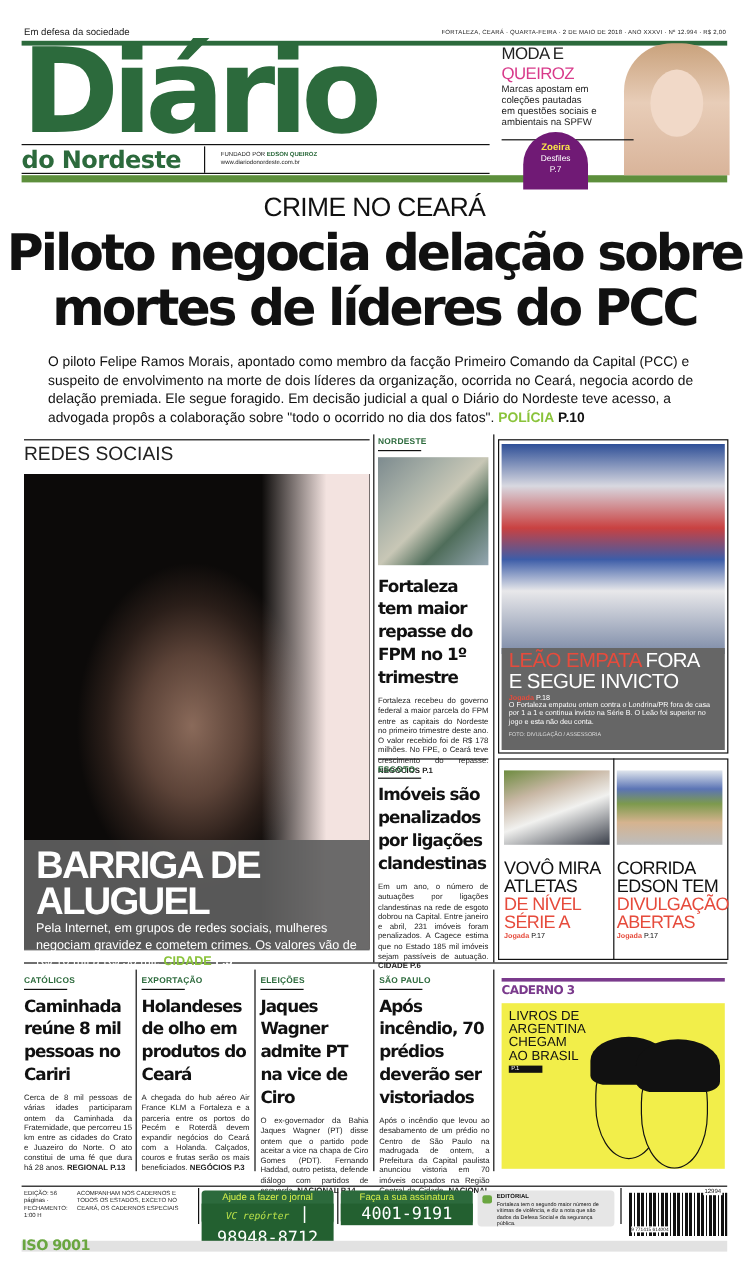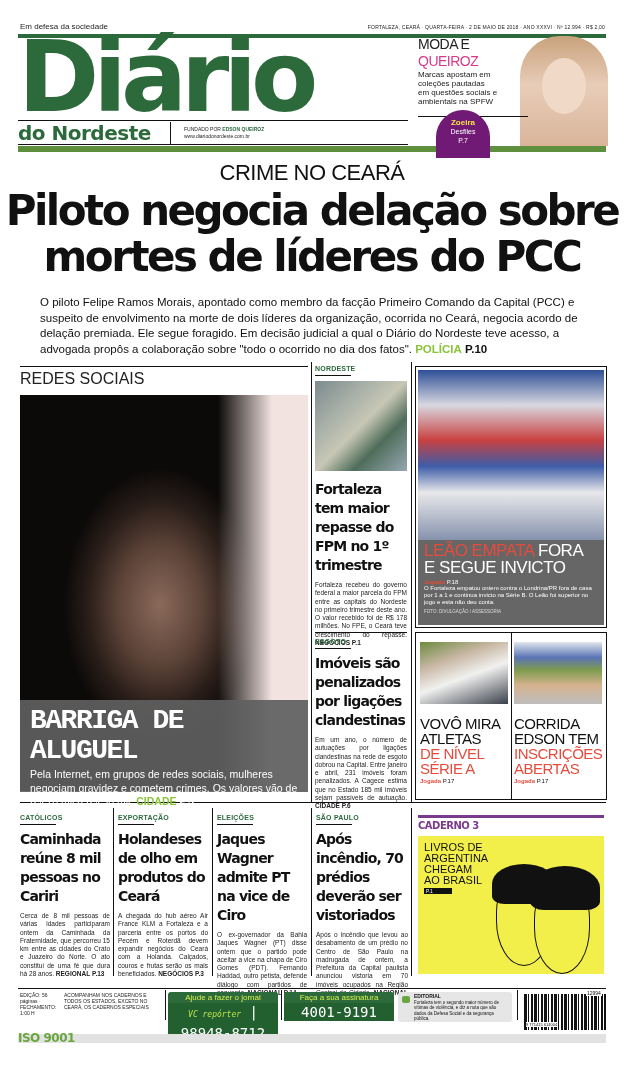--- a/index.html
+++ b/index.html
@@ -29,21 +29,21 @@
 .moda .badge b{color:#f9e34a;font-size:8px}
 .kicker{left:0;top:160px;width:624px;text-align:center;font-size:22px;color:#111;letter-spacing:-0.5px}
 .headline{left:0;top:188px;width:624px;text-align:center;font-family:"DejaVu Sans",sans-serif;font-weight:bold;font-size:42px;line-height:46px;letter-spacing:-2.5px}
 .lede{left:40px;top:295px;width:544px;text-align:left;font-size:11.5px;line-height:15.5px;color:#111}
 .lede .sec{color:#8ac33a;font-weight:bold}
 .rule{background:#111}
 .redes-label{left:20px;top:370px;font-size:16px;color:#222}
 .redes-img{left:20px;top:395px;width:288px;height:396px;background:radial-gradient(ellipse 120px 170px at 140px 210px,#8a6a5a 0%,#5c4338 35%,#2a1e19 60%,#0c0a09 80%),#000;overflow:hidden}
 .redes-img:before{content:"";position:absolute;right:0;top:0;width:90px;height:396px;background:linear-gradient(90deg,rgba(240,220,215,0),#f3e3e0 60%)}
 .redes-overlay{left:20px;top:700px;width:288px;height:92px;background:rgba(95,95,95,.92);padding:6px 10px;color:#fff}
-.redes-overlay h3{font-family:Liberation Mono, monospace;font-weight:bold;font-size:28px;letter-spacing:-1.5px;line-height:30px}
+.redes-overlay h3{font-family:Liberation Sans, sans-serif;font-weight:bold;font-size:32px;letter-spacing:-1.5px;line-height:30px}
 .redes-overlay p{font-size:10.5px;line-height:13.5px;margin-top:2px}
 .redes-overlay .sec{color:#8ac33a;font-weight:bold}
 .col-label{font-size:7px;font-weight:bold;color:#2c6a3c;letter-spacing:.2px}
 .col-label-line{height:1px;width:36px;background:#111}
 .story h4{font-family:"DejaVu Sans",sans-serif;font-weight:bold;font-size:14px;line-height:19px;letter-spacing:-0.8px;color:#111}
 .story p{font-size:6.5px;line-height:8.3px;text-align:justify;color:#222;margin-top:6px}
 .story p b{font-weight:bold}
 .photo-city{left:315px;top:381px;width:92px;height:90px;background:linear-gradient(135deg,#7d8b8f 0%,#a9b1a8 30%,#c8c7b6 50%,#4f6d5a 70%,#95a7b2 100%)}
 .photo-soccer{left:418px;top:370px;width:186px;height:175px;background:linear-gradient(180deg,#2e4f97 0%,#d8d8e0 20%,#c94141 40%,#3d5da8 55%,#e8e8ea 70%,#7c8aa7 100%)}
 .soccer-overlay{left:418px;top:540px;width:186px;height:85px;background:#666;color:#fff;padding:2px 6px}
@@ -165,21 +165,21 @@
 
 <div class="abs box-frame" style="left:415px;top:632px;width:192px;height:168px"></div>
 <div class="abs rule" style="left:511px;top:632px;width:1px;height:168px"></div>
 <div class="abs small-photo vovo-photo"></div>
 <div class="abs mini" style="left:420px;top:716px;width:90px">
   <h3><span>VOVÔ MIRA</span><br><span>ATLETAS</span><br><span class="red">DE NÍVEL</span><br><span class="red">SÉRIE A</span></h3>
   <div class="jog"><b>Jogada</b> <span>P.17</span></div>
 </div>
 <div class="abs small-photo corrida-photo"></div>
 <div class="abs mini" style="left:514px;top:716px;width:92px">
-  <h3><span>CORRIDA</span><br><span>EDSON TEM</span><br><span class="red">INSCRIÇÕES</span><br><span class="red">ABERTAS</span></h3>
+  <h3><span>CORRIDA</span><br><span>EDSON TEM</span><br><span class="red">DIVULGAÇÃO</span><br><span class="red">ABERTAS</span></h3>
   <div class="jog"><b>Jogada</b> <span>P.17</span></div>
 </div>
 
 <div class="abs rule" style="left:113px;top:808px;width:1px;height:168px"></div>
 <div class="abs rule" style="left:212px;top:808px;width:1px;height:168px"></div>
 <div class="abs rule" style="left:311px;top:808px;width:1px;height:168px"></div>
 <div class="abs rule" style="left:411px;top:808px;width:1px;height:168px"></div>
 
 <div class="abs col-label" style="left:20px;top:814px">CATÓLICOS</div>
 <div class="abs col-label-line" style="left:20px;top:824px"></div>

